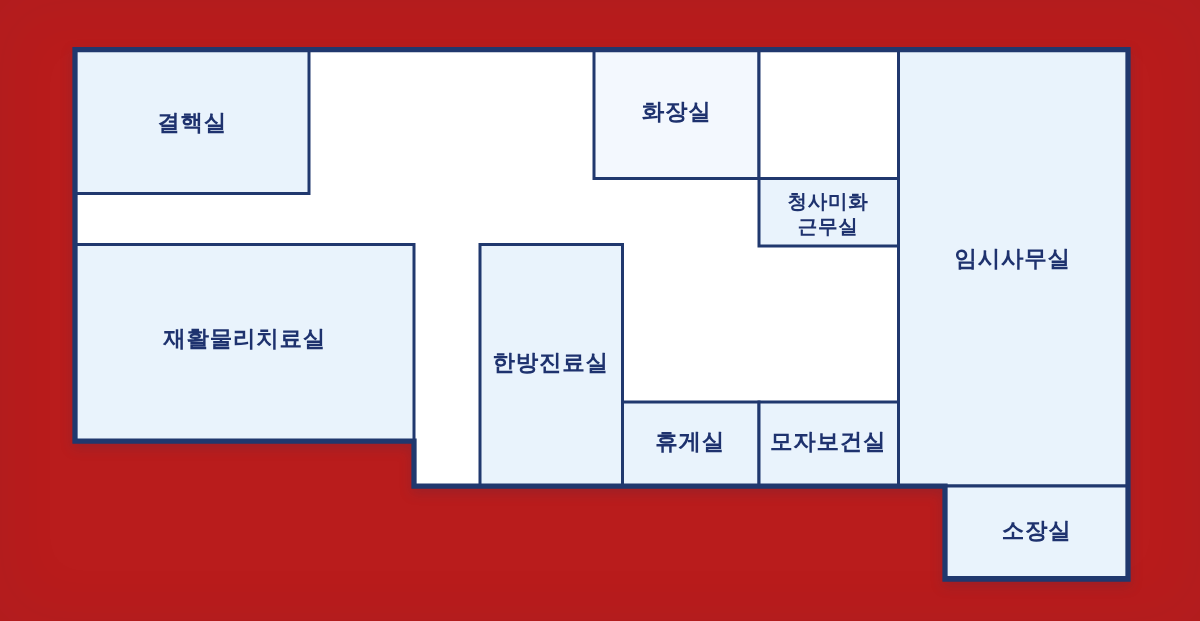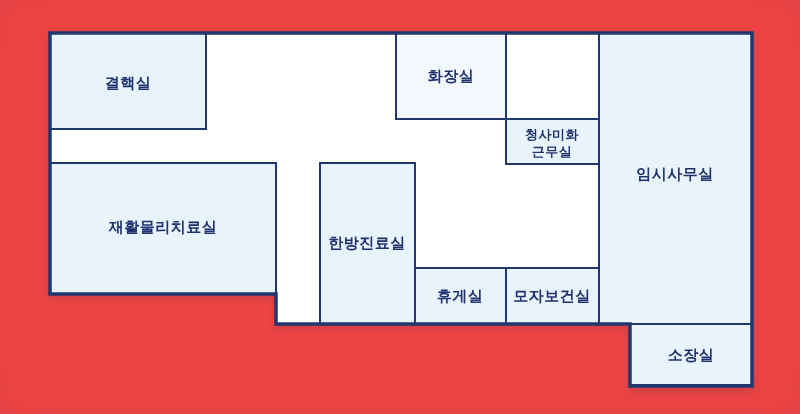--- a/index.html
+++ b/index.html
@@ -5,21 +5,21 @@
   html, body {
     margin: 0;
     padding: 0;
     background: #ffffff;
     font-family: "Liberation Sans", "DejaVu Sans", sans-serif;
   }
   .page {
     position: relative;
     width: 800px;
     height: 414px;
-    background: #ef4444;
+    background: #b91c1c;
     box-shadow: inset 0 0 46px rgba(40, 50, 80, 0.06);
     overflow: hidden;
   }
   .floorplan-svg {
     position: absolute;
     left: 0;
     top: 0;
     display: block;
   }
   .plan-group {

